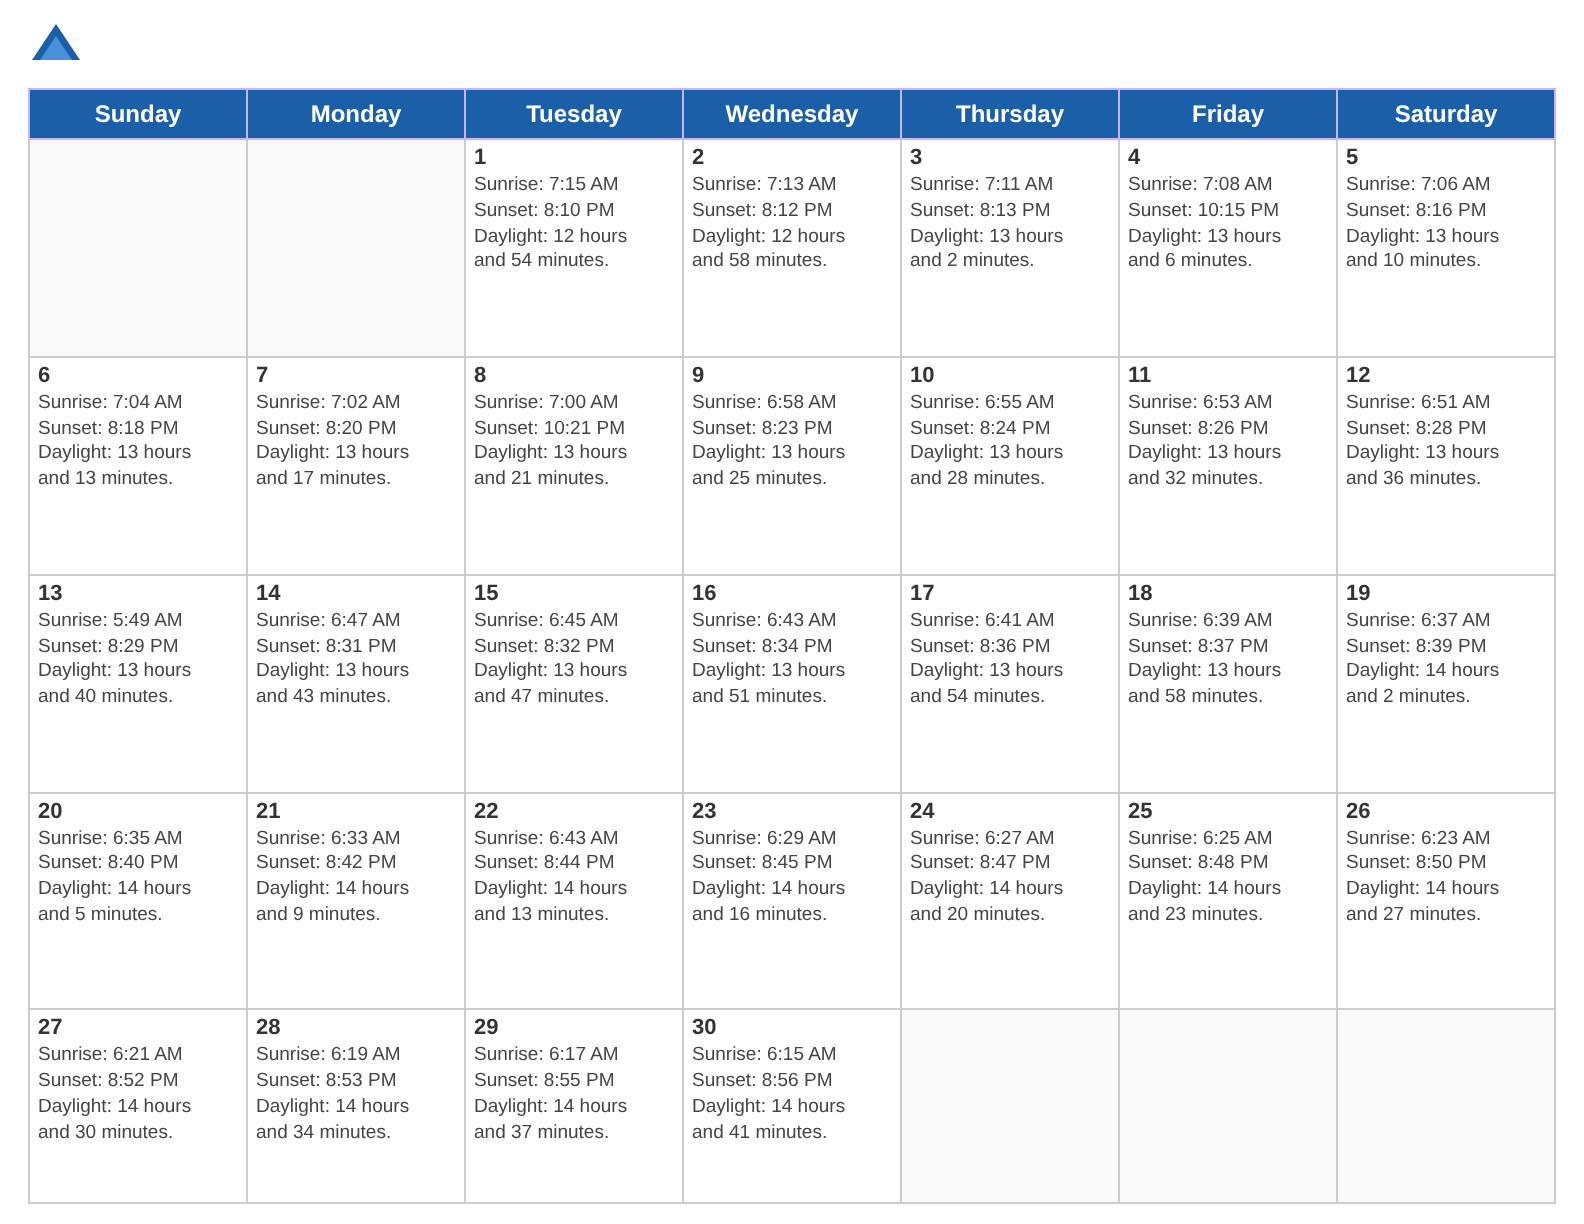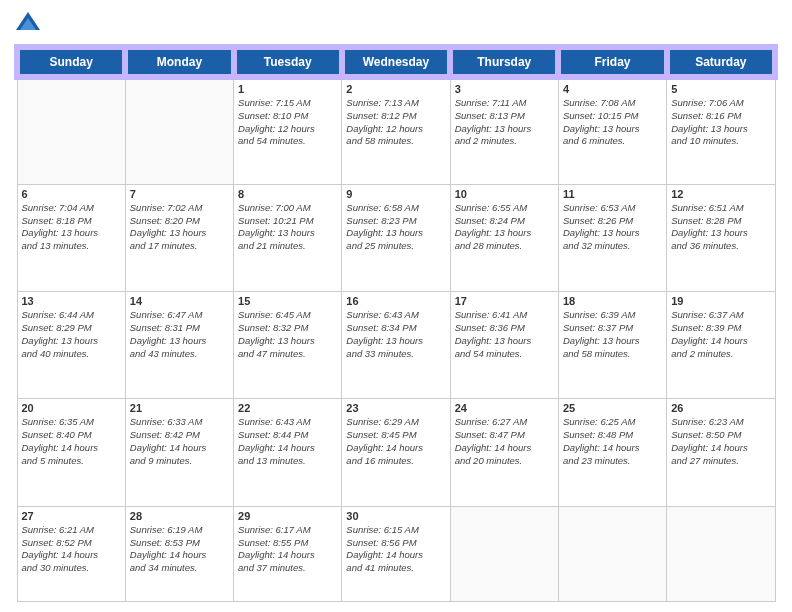--- a/index.html
+++ b/index.html
@@ -65,41 +65,40 @@
       border-collapse: collapse;
       width: 100%;
       table-layout: fixed;
     }
     .calendar th {
       background: #1a5fa8;
       color: #fff;
       text-align: center;
       font-size: 12px;
       padding: 5px 2px;
-      border: 6px solid #c4b5fd;
+      border: 1px solid #c4b5fd;
     }
     .calendar td {
       border: 1px solid #ccc;
       vertical-align: top;
       padding: 3px 4px;
       font-size: 9.5px;
       color: #333;
       width: 14.28%;
       height: 88px;
     }
     .day-num {
       font-size: 11px;
       font-weight: bold;
       display: block;
       margin-bottom: 2px;
     }
     .day-info {
       color: #444;
       line-height: 1.35;
-      font-style: italic;
     }
     .empty-cell {
       background: #f9f9f9;
     }
     .last-row td {
       height: 78px;
     }
   </style>
 </head>
 <body>
@@ -246,21 +245,21 @@
               <div>Sunset: 8:28 PM</div>
               <div>Daylight: 13 hours</div>
               <div>and 36 minutes.</div>
             </div>
           </td>
         </tr>
         <tr>
           <td>
             <span class="day-num">13</span>
             <div class="day-info">
-              <div>Sunrise: 6:44 AM</div>
+              <div>Sunrise: 5:49 AM</div>
               <div>Sunset: 8:29 PM</div>
               <div>Daylight: 13 hours</div>
               <div>and 40 minutes.</div>
             </div>
           </td>
           <td>
             <span class="day-num">14</span>
             <div class="day-info">
               <div>Sunrise: 6:47 AM</div>
               <div>Sunset: 8:31 PM</div>
@@ -276,21 +275,21 @@
               <div>Daylight: 13 hours</div>
               <div>and 47 minutes.</div>
             </div>
           </td>
           <td>
             <span class="day-num">16</span>
             <div class="day-info">
               <div>Sunrise: 6:43 AM</div>
               <div>Sunset: 8:34 PM</div>
               <div>Daylight: 13 hours</div>
-              <div>and 33 minutes.</div>
+              <div>and 51 minutes.</div>
             </div>
           </td>
           <td>
             <span class="day-num">17</span>
             <div class="day-info">
               <div>Sunrise: 6:41 AM</div>
               <div>Sunset: 8:36 PM</div>
               <div>Daylight: 13 hours</div>
               <div>and 54 minutes.</div>
             </div>

